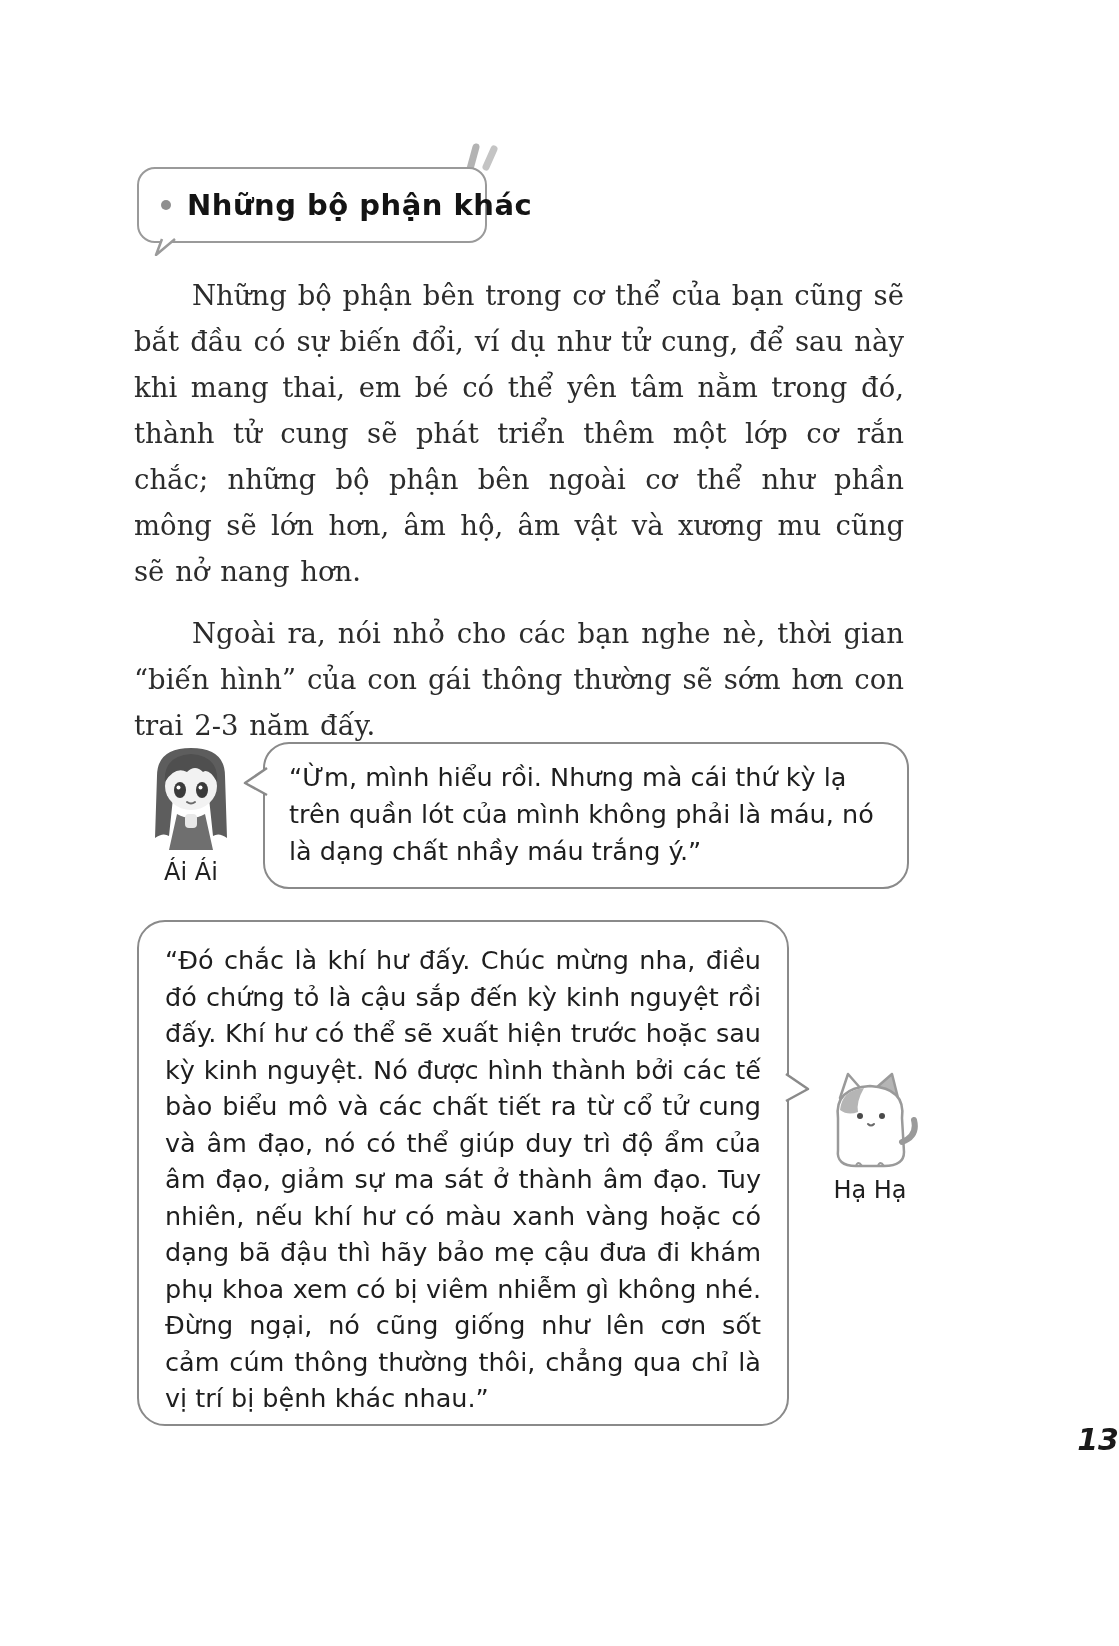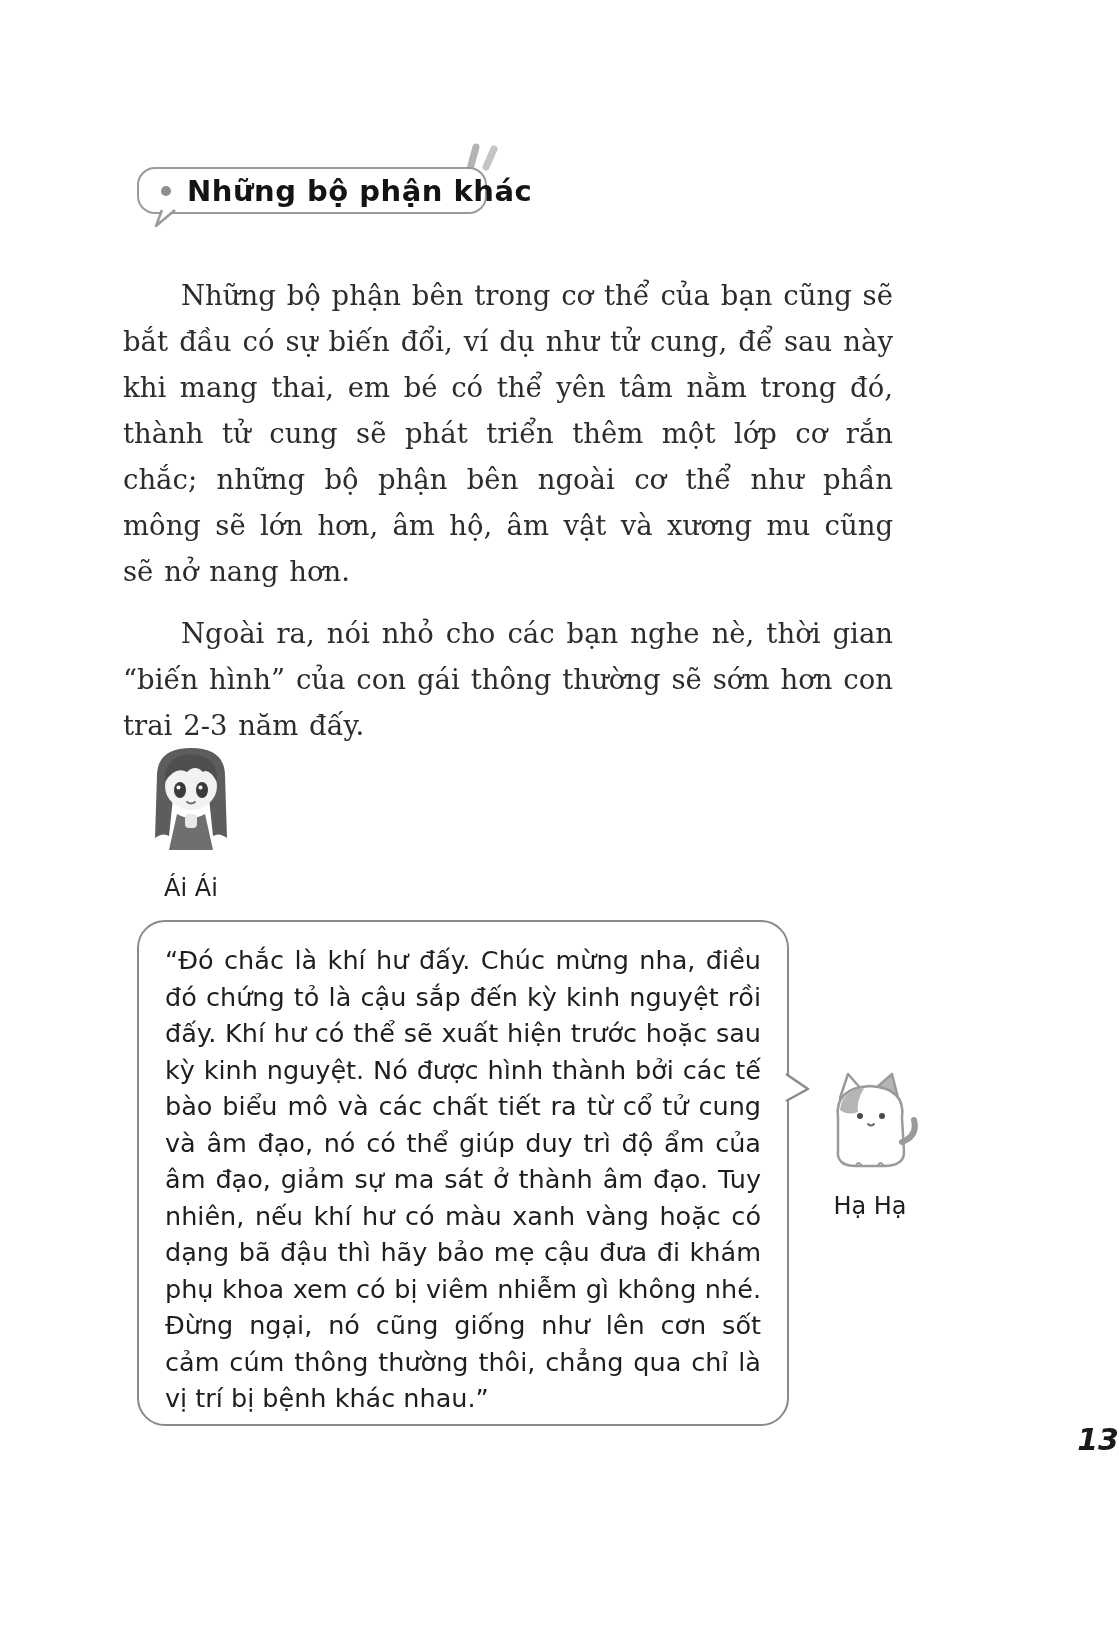--- a/index.html
+++ b/index.html
@@ -10,21 +10,21 @@
     position: relative;
     font-family: "DejaVu Serif", serif;
     color: #2e2e2e;
     overflow: hidden;
   }
 
   
   .header-bubble {
     position: absolute;
     left: 137px; top: 167px;
-    width: 350px; height: 47px;
+    width: 350px; height: 76px;
     border: 2.5px solid #9a9a9a;
     border-radius: 18px;
     background: #ffffff;
     display: flex;
     align-items: center;
     padding-left: 22px;
   }
   .header-bubble .bullet {
     width: 10px; height: 10px;
     border-radius: 50%;
@@ -47,21 +47,21 @@
   }
   .sparkle {
     position: absolute;
     left: 460px; top: 141px;
     width: 42px; height: 30px;
   }
 
   
   .body-copy {
     position: absolute;
-    left: 123px; top: 272px;
+    left: 134px; top: 272px;
     width: 770px;
   }
   .body-copy p {
     font-size: 27.5px;
     line-height: 46px;
     text-align: justify;
     text-indent: 58px;
     color: #2c2c2c;
     margin-bottom: 16px;
     word-spacing: 2px;
@@ -79,21 +79,21 @@
     width: 108px;
     flex: 0 0 auto;
     display: flex;
     flex-direction: column;
     align-items: center;
   }
   .speaker-name {
     font-family: "DejaVu Sans", sans-serif;
     font-size: 24px;
     color: #1f1f1f;
-    margin-top: 20px;
+    margin-top: 4px;
     white-space: nowrap;
     text-align: right;
   }
   .bubble {
     position: relative;
     background: #ffffff;
     border: 2.5px solid #8a8a8a;
     border-radius: 26px;
     font-family: "DejaVu Sans", sans-serif;
     color: #1e1e1e;
@@ -190,20 +190,26 @@
       <circle cx="35.5" cy="45.5" r="2" fill="#ffffff"></circle>
       <circle cx="57.5" cy="45.5" r="2" fill="#ffffff"></circle>
 
       <path d="M44 60 Q48 63 52 60" stroke="#6a6a6a" stroke-width="2" fill="none" stroke-linecap="round"></path>
 
       <path d="M34 72 Q48 80 62 72 L70 108 L26 108 Z" fill="#6f6f6f"></path>
       <rect x="42" y="72" width="12" height="14" rx="4" fill="#e8e8e8"></rect>
     </svg>
     <div class="speaker-name">Ái Ái</div>
   </div>
+  <div class="bubble bubble-aiai">
+    <svg class="tail-left" viewBox="0 0 26 32">
+      <path d="M24 2 L2 17 L24 29" fill="#ffffff" stroke="#8a8a8a" stroke-width="2.5" stroke-linejoin="round"></path>
+    </svg>
+    <span>“Ừm, mình hiểu rồi. Nhưng mà cái thứ kỳ lạ trên quần lót của mình không phải là máu, nó là dạng chất nhầy máu trắng ý.”</span>
+  </div>
 </div>
 
 <div class="dialogue-haha">
   <div class="bubble bubble-haha">
     <svg class="tail-right" viewBox="0 0 26 32">
       <path d="M2 2 L24 17 L2 29" fill="#ffffff" stroke="#8a8a8a" stroke-width="2.5" stroke-linejoin="round"></path>
     </svg>
     <span>“Đó chắc là khí hư đấy. Chúc mừng nha, điều đó chứng tỏ là cậu sắp đến kỳ kinh nguyệt rồi đấy. Khí hư có thể sẽ xuất hiện trước hoặc sau kỳ kinh nguyệt. Nó được hình thành bởi các tế bào biểu mô và các chất tiết ra từ cổ tử cung và âm đạo, nó có thể giúp duy trì độ ẩm của âm đạo, giảm sự ma sát ở thành âm đạo. Tuy nhiên, nếu khí hư có màu xanh vàng hoặc có dạng bã đậu thì hãy bảo mẹ cậu đưa đi khám phụ khoa xem có bị viêm nhiễm gì không nhé. Đừng ngại, nó cũng giống như lên cơn sốt cảm cúm thông thường thôi, chẳng qua chỉ là vị trí bị bệnh khác nhau.”</span>
   </div>
   <div class="haha-col">

